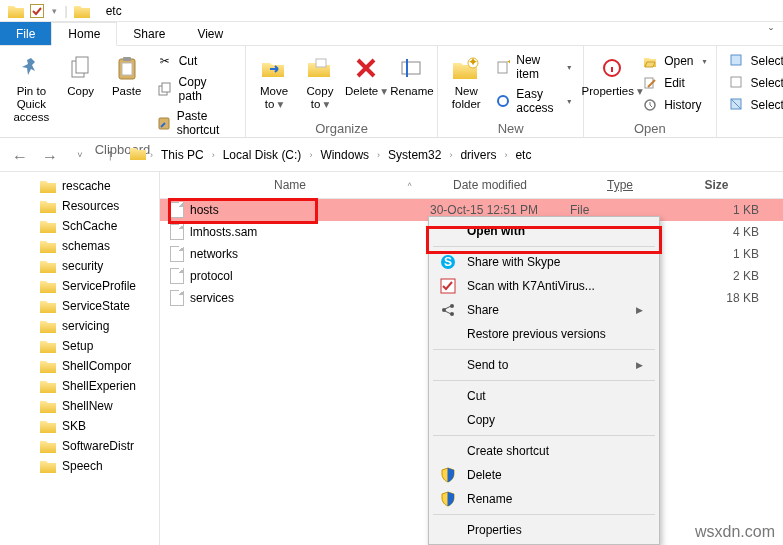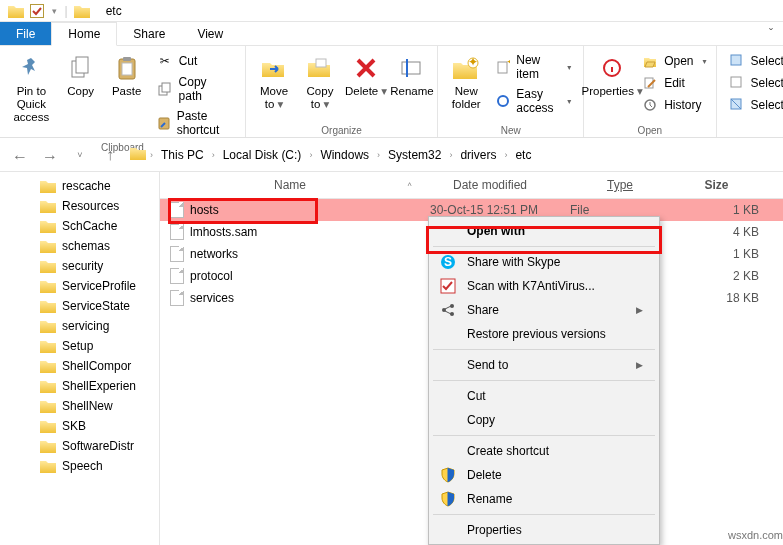--- a/index.html
+++ b/index.html
@@ -16,21 +16,21 @@
 .tabs { height: 24px; background: #fff; display: flex; align-items: stretch; border-bottom: 1px solid #e5e5e5; }
 .tab { padding: 0 16px; display: flex; align-items: center; cursor: default; }
 .tab.file { background: #1979ca; color: #fff; }
 .tab.active { border: 1px solid #e5e5e5; border-bottom: 1px solid #fff; margin-bottom: -1px; }
 .tabs-caret { margin-left: auto; padding: 0 10px; display: flex; align-items: center; color: #666; }
 
 
 .ribbon { height: 92px; background: #fff; display: flex; border-bottom: 1px solid #e1e1e1; }
 .ribbon-group { display: flex; flex-direction: column; border-right: 1px solid #e5e5e5; padding: 3px 6px 1px; }
 .ribbon-group-body { flex: 1; display: flex; align-items: flex-start; gap: 2px; }
-.ribbon-group-label { text-align: center; color: #666; font-size: 10px; padding-top: 1px; }
+.ribbon-group-label { text-align: center; color: #666; font-size: 13px; padding-top: 1px; }
 .big-btn { display: flex; flex-direction: column; align-items: center; justify-content: flex-start; padding: 2px 4px 0; min-width: 44px; text-align: center; line-height: 1.15; cursor: default; }
 .big-btn .ic { height: 34px; display: flex; align-items: center; justify-content: center; }
 .big-btn span { font-size: 11.5px; }
 .small-col { display: flex; flex-direction: column; gap: 2px; padding: 2px 2px; }
 .small-btn { display: flex; align-items: center; gap: 6px; padding: 2px 4px; cursor: default; font-size: 11.5px; }
 .small-btn .ic { width: 16px; height: 16px; display: flex; align-items: center; justify-content: center; }
 .dd { font-size: 8px; color: #666; margin-left: 3px; }
 
 
 .addrbar { height: 34px; display: flex; align-items: center; padding: 0 10px; gap: 10px; border-bottom: 1px solid #e5e5e5; }
@@ -71,21 +71,21 @@
 
 
 .ctxmenu { position: absolute; left: 428px; top: 216px; width: 232px; background: #f2f2f2; border: 1px solid #bfbfbf; box-shadow: 2px 3px 6px rgba(0,0,0,0.25); padding: 2px; }
 .ctx-item { display: flex; align-items: center; height: 24px; padding: 0 14px 0 8px; gap: 10px; position: relative; }
 .ctx-item .cic { width: 18px; height: 18px; display: flex; align-items: center; justify-content: center; }
 .ctx-item .lbl { flex: 1; }
 .ctx-item .arr { color: #666; font-size: 9px; }
 .ctx-item.bold .lbl { font-weight: 600; }
 .ctx-sep { height: 1px; background: #d6d6d6; margin: 3px 2px; }
 
-.watermark { position: absolute; right: 0; bottom: 4px; font-size: 11px; color: #777; }
+.watermark { position: absolute; right: 8px; bottom: 4px; font-size: 16px; color: #777; }
 </style>
 </head>
 <body>
 
 <svg width="0" height="0" style="position:absolute">
   <defs>
     <linearGradient id="fold-g" x1="0" y1="0" x2="0" y2="1">
       <stop offset="0" stop-color="#ffe89a"></stop>
         <stop offset="1" stop-color="#f0c23a"></stop>
     </linearGradient>

